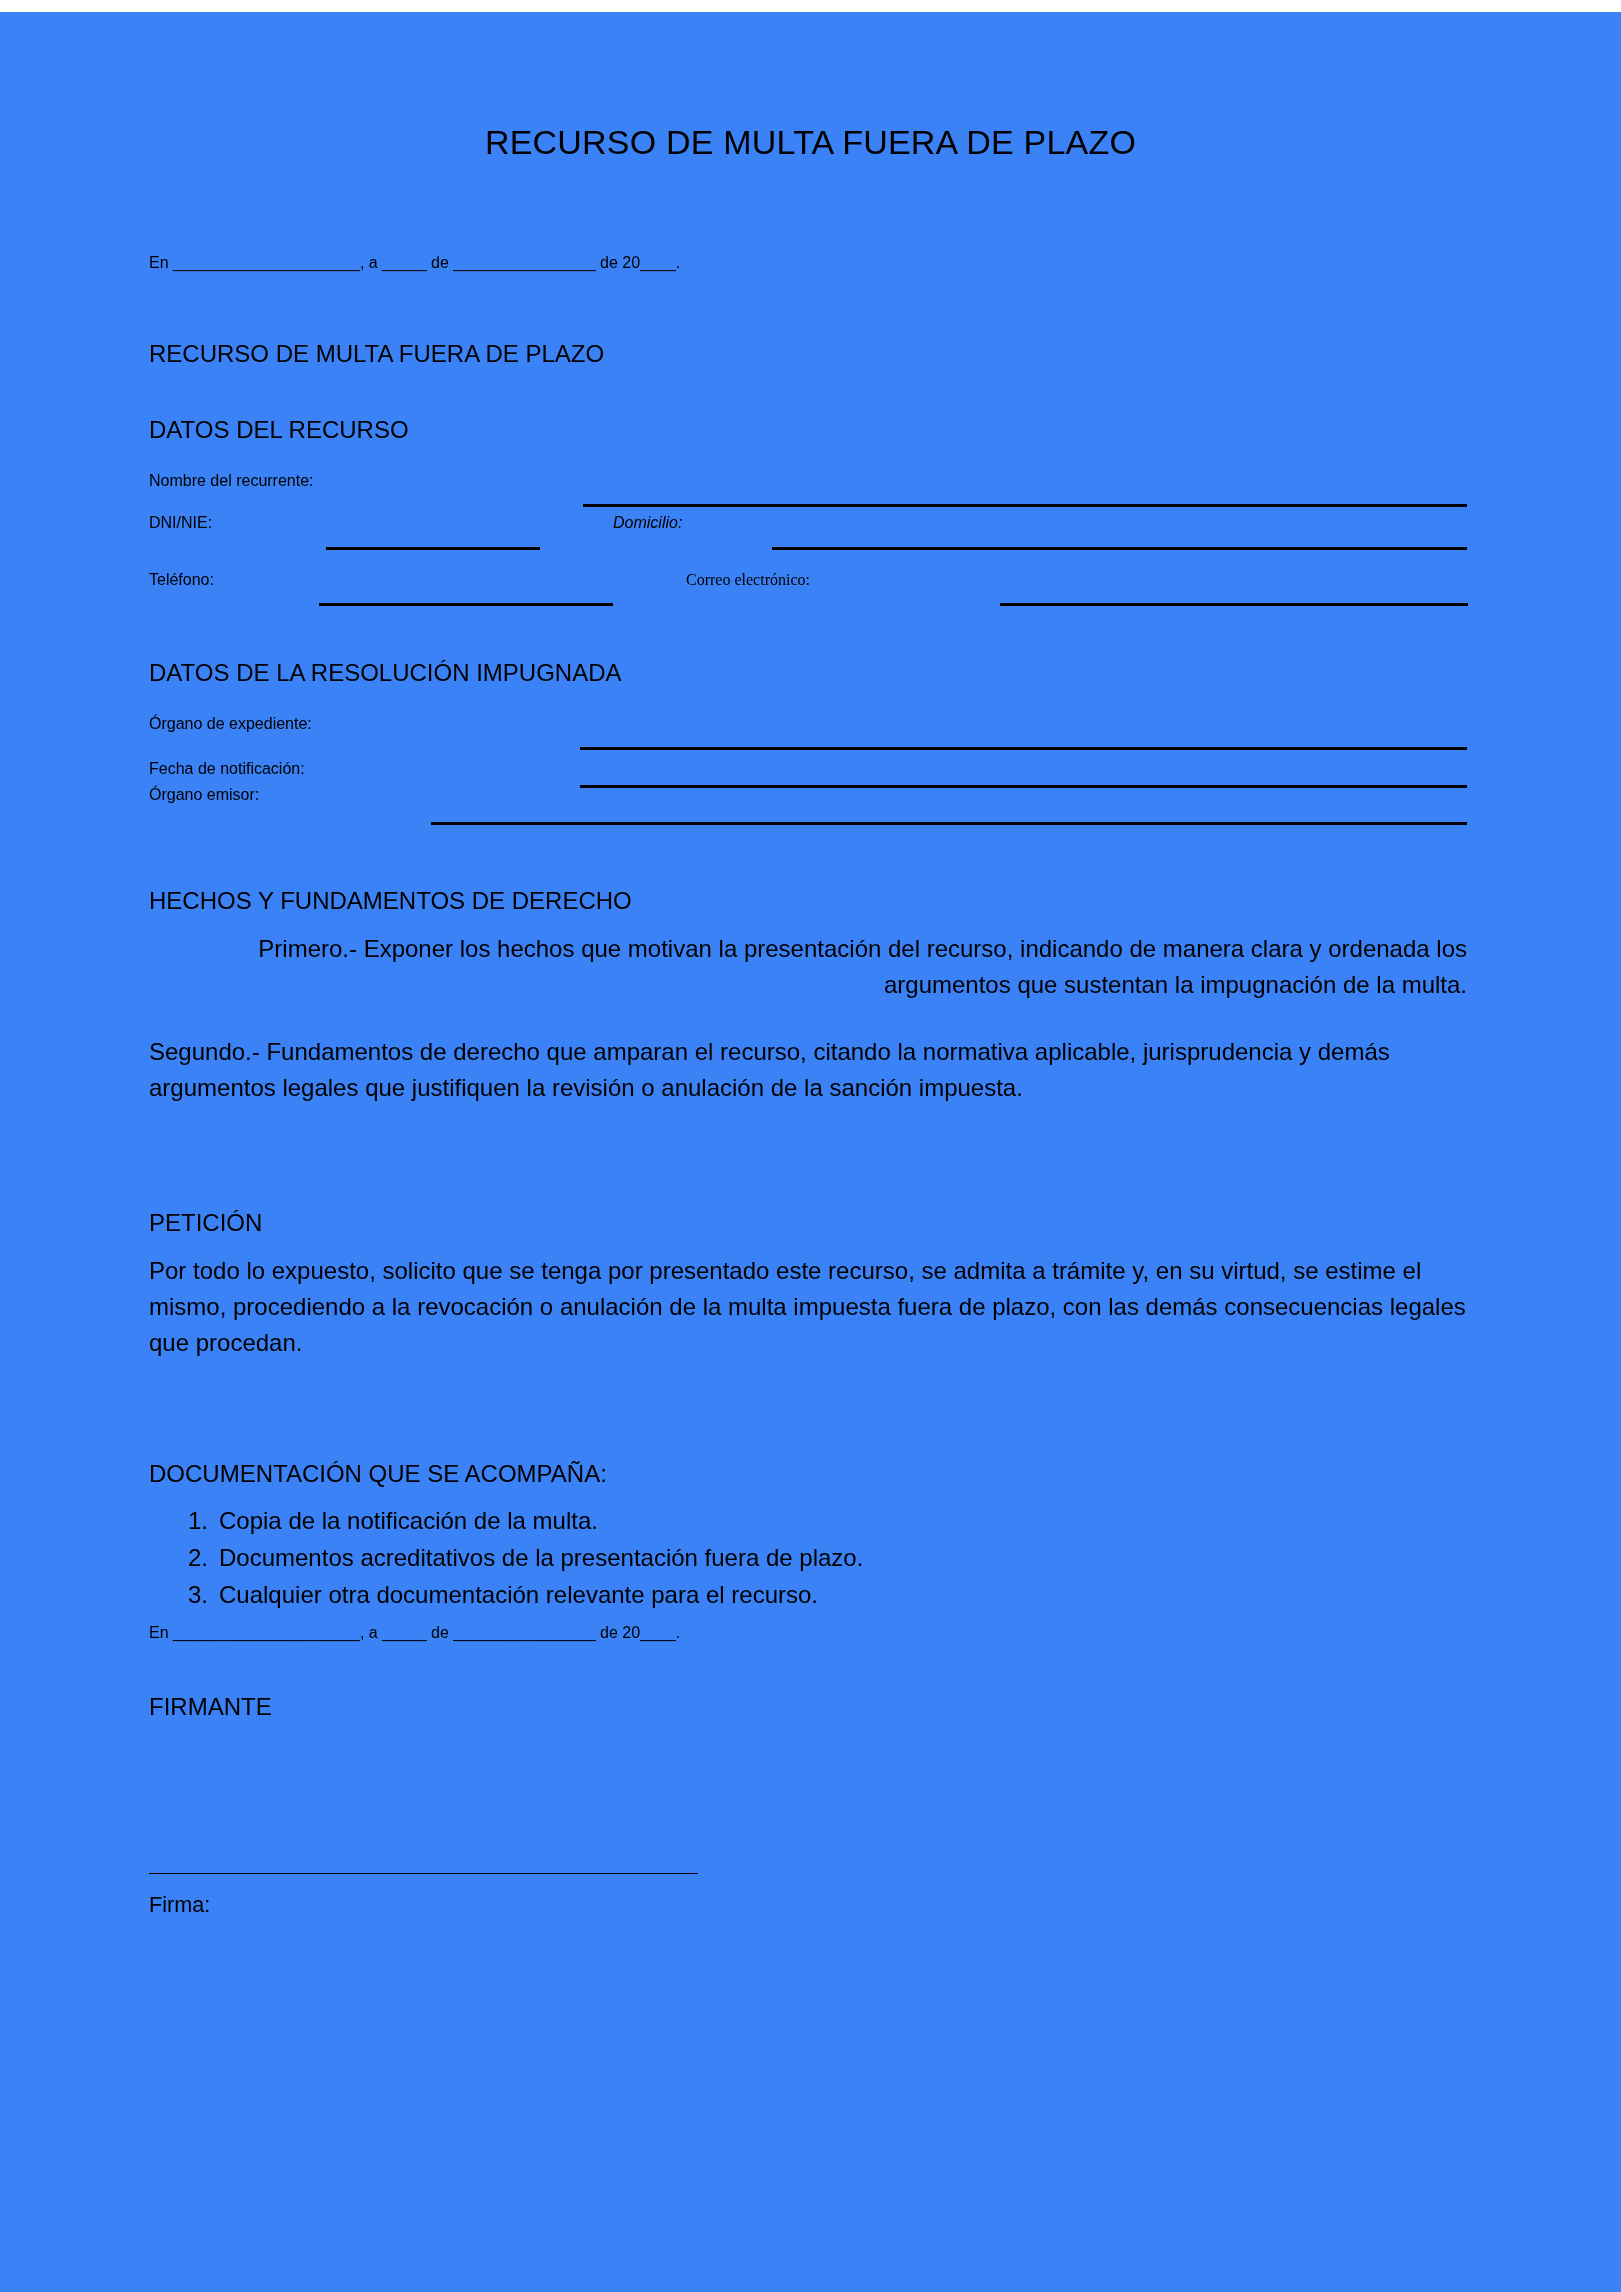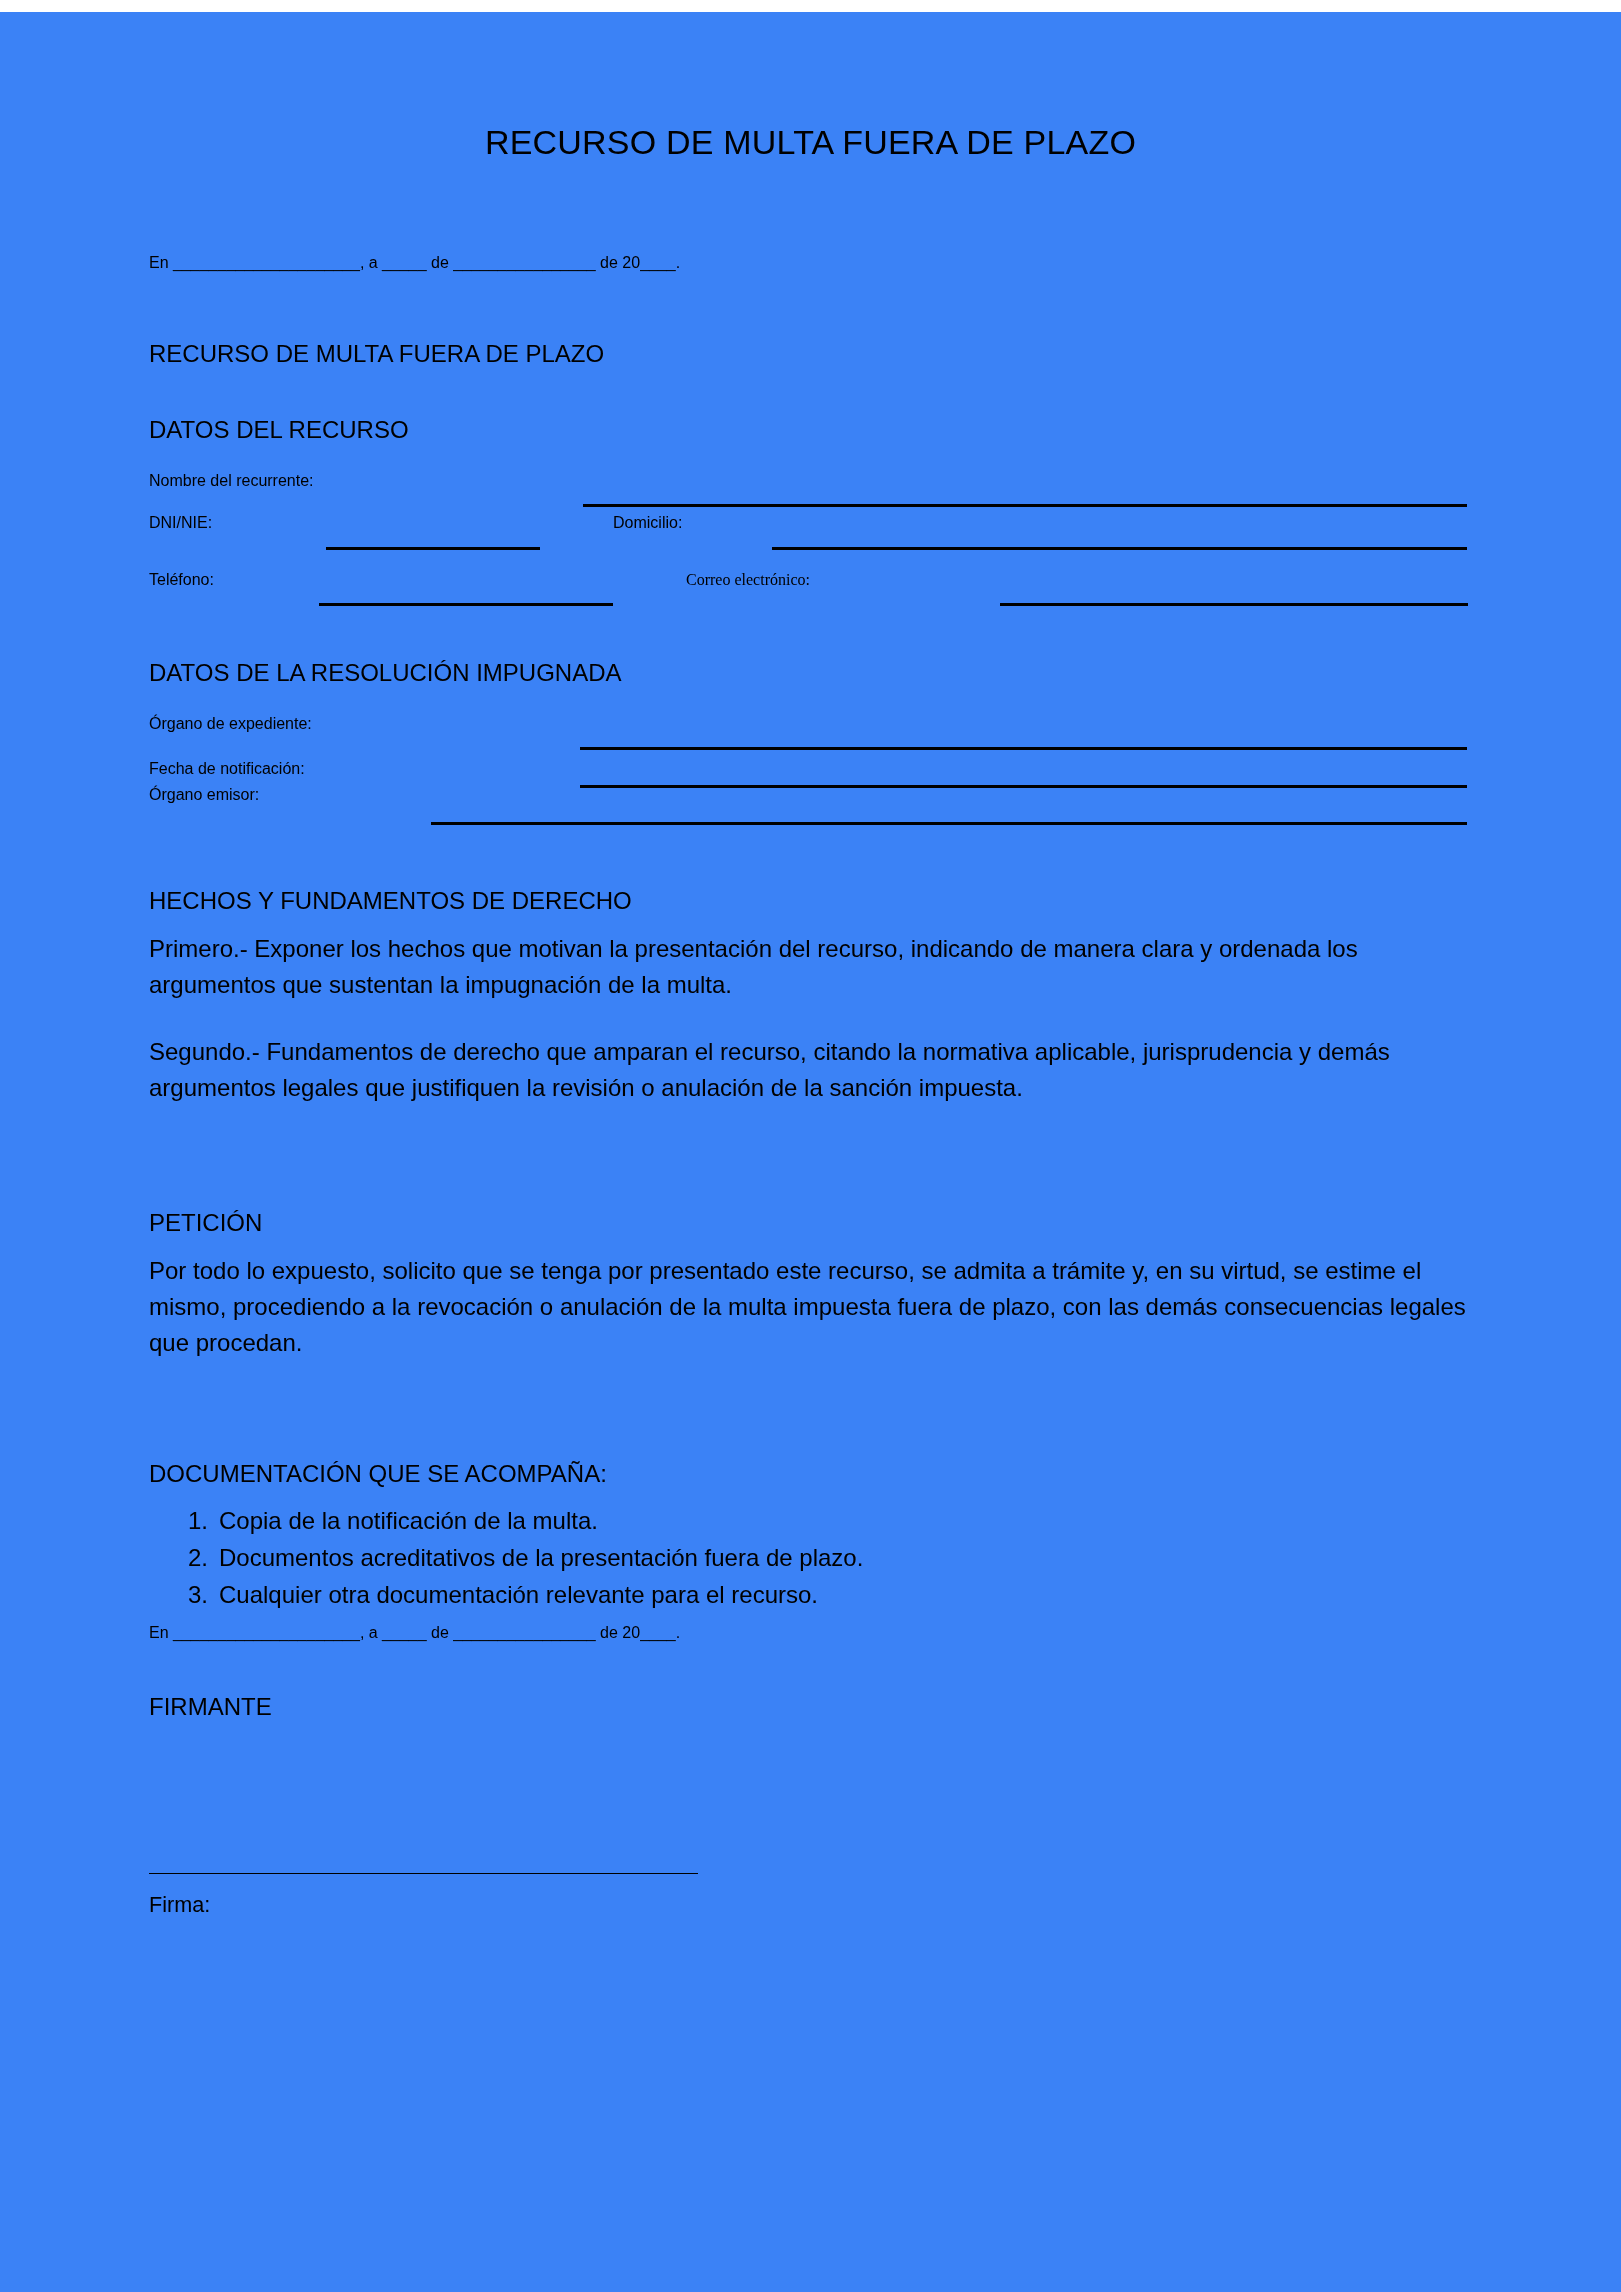--- a/index.html
+++ b/index.html
@@ -100,21 +100,21 @@
   <div class="heading" style="top:325px;">RECURSO DE MULTA FUERA DE PLAZO</div>
 
   <div class="heading" style="top:401px;">DATOS DEL RECURSO</div>
 
   <div class="blk" style="top:452px;">Nombre del recurrente:</div>
   <div class="rule" style="left:583px; top:492px; width:884px;"></div>
 
   <div class="blk" style="top:494px;">DNI/NIE:</div>
   <div class="rule" style="left:326px; top:535px; width:214px;"></div>
 
-  <div class="blk" style="left:613px; top:494px;">Domicilio:</div>
+  <div class="blk" style="left:613px; top:494px;font-style:italic;">Domicilio:</div>
   <div class="rule" style="left:772px; top:535px; width:695px;"></div>
 
   <div class="blk" style="top:551px;">Teléfono:</div>
   <div class="rule" style="left:319px; top:591px; width:294px;"></div>
 
   <div class="blk" style="left:686px; top:551px;font-family:Liberation Serif, serif;">Correo electrónico:</div>
   <div class="rule" style="left:1000px; top:591px; width:468px;"></div>
 
   <div class="heading" style="top:644px;">DATOS DE LA RESOLUCIÓN IMPUGNADA</div>
 
@@ -122,21 +122,21 @@
   <div class="rule" style="left:580px; top:735px; width:887px;"></div>
 
   <div class="blk" style="top:740px;">Fecha de notificación:</div>
   <div class="rule" style="left:580px; top:773px; width:887px;"></div>
 
   <div class="blk" style="top:766px;">Órgano emisor:</div>
   <div class="rule" style="left:431px; top:810px; width:1036px;"></div>
 
   <div class="heading" style="top:872px;">HECHOS Y FUNDAMENTOS DE DERECHO</div>
 
-  <div class="para" style="top:919px;">Primero.- Exponer los hechos que motivan la presentación del recurso, indicando de manera clara y ordenada los argumentos que sustentan la impugnación de la multa.</div>
+  <div class="para" style="top:919px;text-align:right;">Primero.- Exponer los hechos que motivan la presentación del recurso, indicando de manera clara y ordenada los argumentos que sustentan la impugnación de la multa.</div>
 
   <div class="para" style="top:1022px;">Segundo.- Fundamentos de derecho que amparan el recurso, citando la normativa aplicable, jurisprudencia y demás argumentos legales que justifiquen la revisión o anulación de la sanción impuesta.</div>
 
   <div class="heading" style="top:1194px;">PETICIÓN</div>
 
   <div class="para" style="top:1241px;">Por todo lo expuesto, solicito que se tenga por presentado este recurso, se admita a trámite y, en su virtud, se estime el mismo, procediendo a la revocación o anulación de la multa impuesta fuera de plazo, con las demás consecuencias legales que procedan.</div>
 
   <div class="heading" style="top:1445px;">DOCUMENTACIÓN QUE SE ACOMPAÑA:</div>
 
   <div class="listitem" style="top:1492px;">

